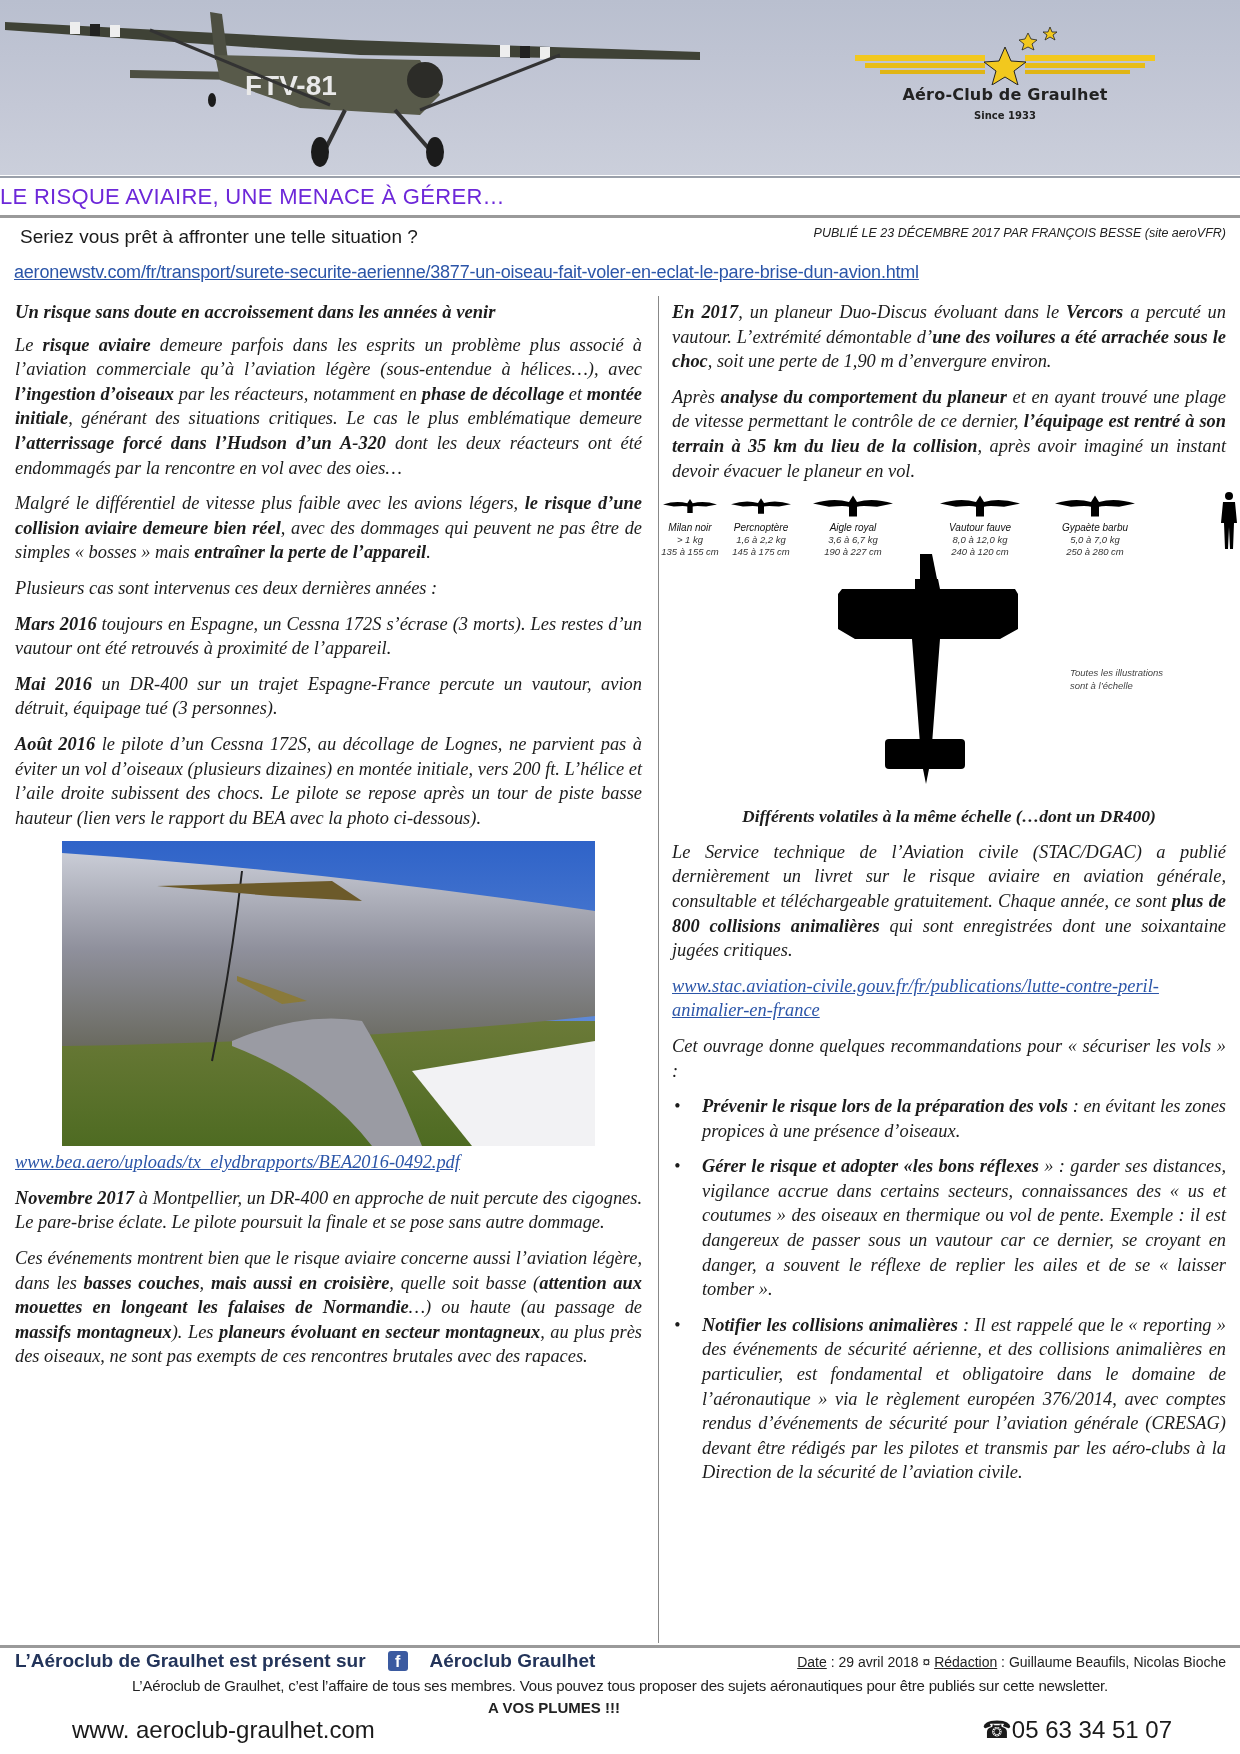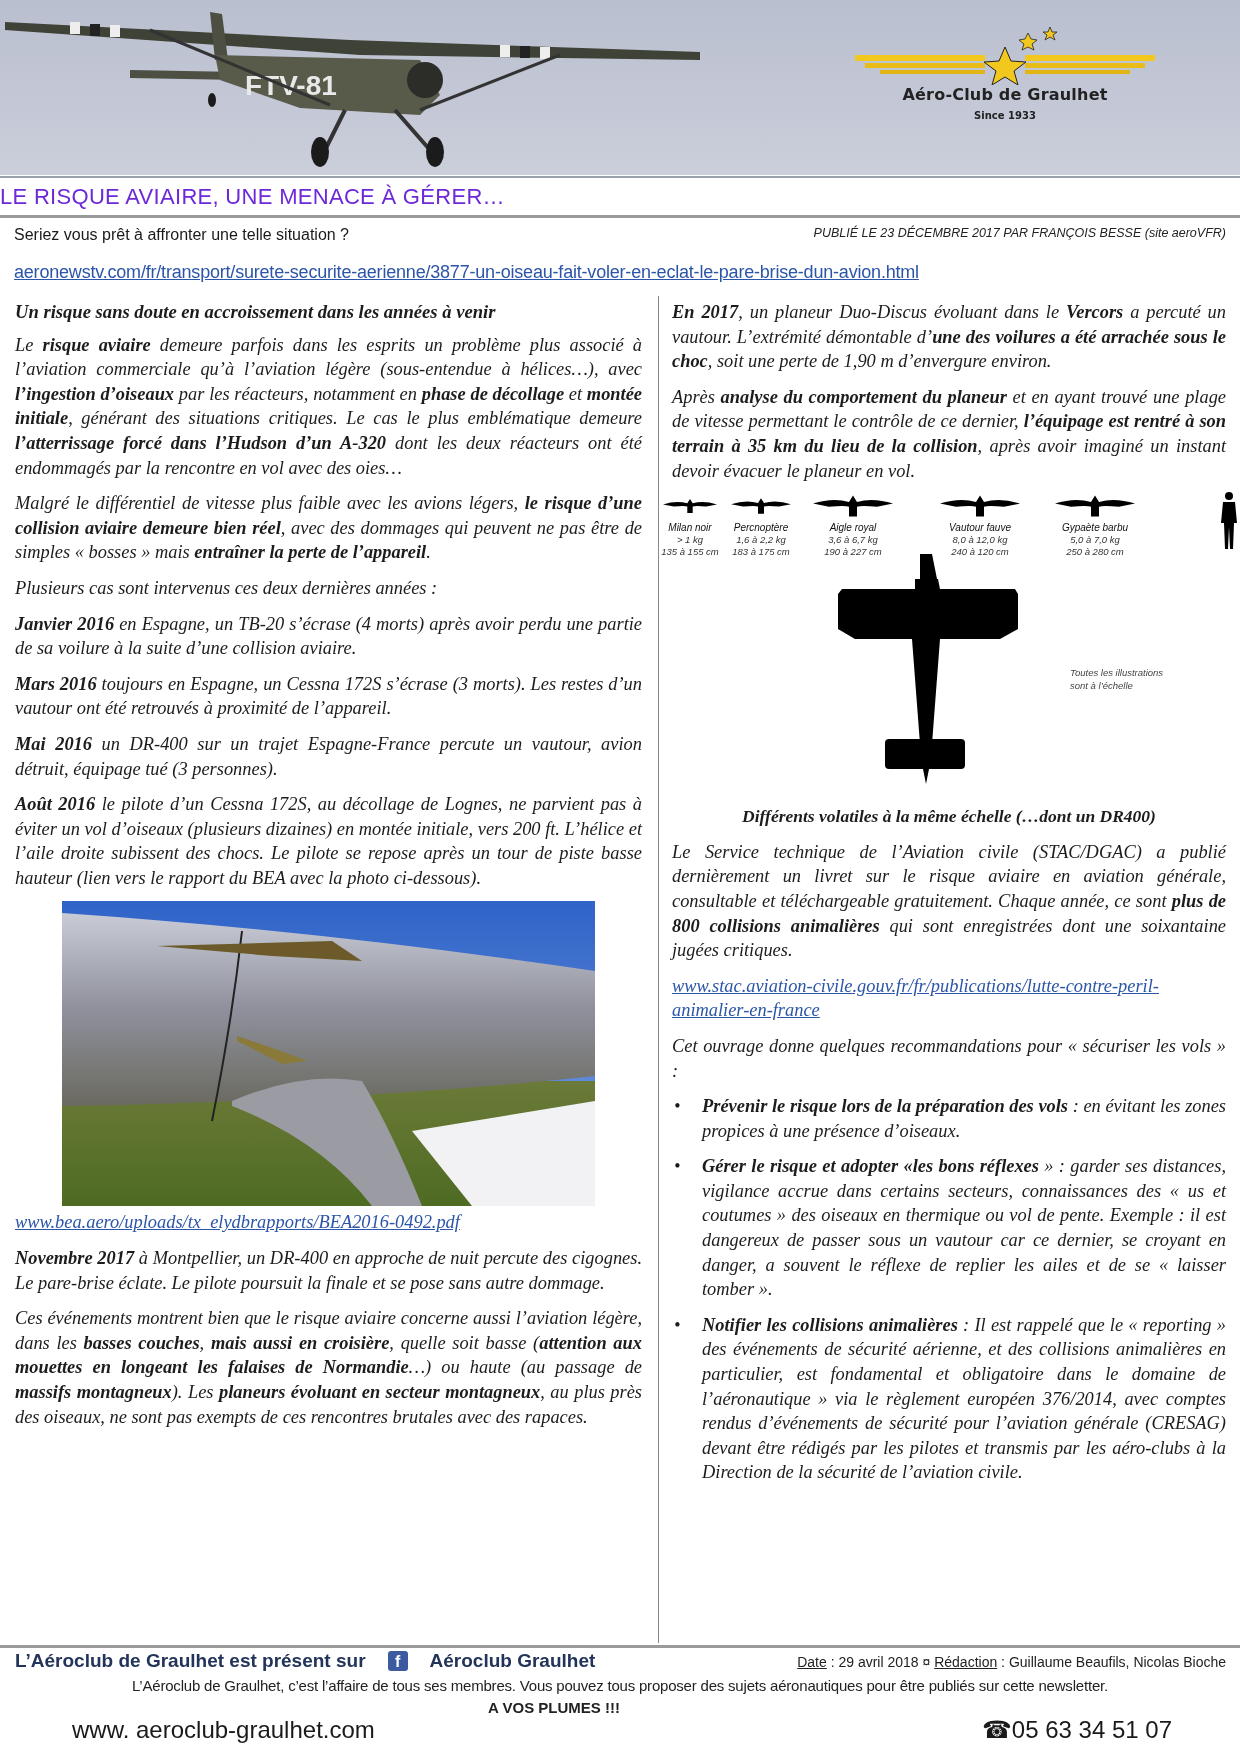--- a/index.html
+++ b/index.html
@@ -14,21 +14,21 @@
     .logo-text { position: absolute; left: 0; width: 100%; text-align: center; font-family: "DejaVu Sans", sans-serif; color: #222; }
     .logo-name { top: 60px; font-size: 16px; font-weight: bold; letter-spacing: 0.2px; }
     .logo-since { top: 85px; font-size: 10px; font-weight: bold; }
 
     
     .title-bar { position: absolute; left: 0; top: 176px; width: 1240px; height: 42px;
       border-top: 2px solid #9aa0aa; border-bottom: 3px solid #9a9a9a; }
     .main-title { position: absolute; left: 0; width: 100%; top: 6px; text-align: left;
       font-family: "Liberation Sans", sans-serif; font-size: 22px; color: #6d28d9; letter-spacing: 0.3px; }
 
-    .subtitle { position: absolute; left: 14px; top: 226px; font-size: 16px; color: #1a1a1a; font-family: "Liberation Sans Narrow","Liberation Sans", sans-serif; }
+    .subtitle { position: absolute; left: 20px; top: 226px; font-size: 19px; color: #1a1a1a; font-family: "Liberation Sans Narrow","Liberation Sans", sans-serif; }
     .published { position: absolute; right: 14px; top: 226px; font-size: 12.5px; font-style: italic; color: #222; }
     .source-link { position: absolute; left: 14px; top: 262px; font-size: 18px; color: #2b55a8; text-decoration: underline; font-family: "Liberation Sans", sans-serif; letter-spacing: -0.2px; }
 
     
     .col { position: absolute; font-family: "Liberation Serif", "DejaVu Serif", serif; font-size: 18.4px; line-height: 24.6px; color: #1c1c1c; font-style: italic; }
     .col-left { left: 15px; top: 300px; width: 627px; }
     .col-right { left: 672px; top: 300px; width: 554px; }
     .col-divider { position: absolute; left: 658px; top: 296px; width: 1px; height: 1347px; background: #888; }
     .col p { text-align: justify; margin-bottom: 11px; }
     .col b { font-weight: bold; }
@@ -113,21 +113,20 @@
 </div>
 <div class="subtitle">Seriez vous prêt à affronter une telle situation ?</div>
 <div class="published">PUBLIÉ LE 23 DÉCEMBRE 2017 PAR FRANÇOIS BESSE (site aeroVFR)</div>
 <a class="source-link">aeronewstv.com/fr/transport/surete-securite-aerienne/3877-un-oiseau-fait-voler-en-eclat-le-pare-brise-dun-avion.html</a>
 
 <div class="col col-left">
   <p class="section-heading">Un risque sans doute en accroissement dans les années à venir</p>
   <p><span>Le </span><b>risque aviaire</b><span> demeure parfois dans les esprits un problème plus associé à l’aviation commerciale qu’à l’aviation légère (sous-entendue à hélices…), avec </span><b>l’ingestion d’oiseaux</b><span> par les réacteurs, notamment en </span><b>phase de décollage</b><span> et </span><b>montée initiale</b><span>, générant des situations critiques. Le cas le plus emblématique demeure </span><b>l’atterrissage forcé dans l’Hudson d’un A-320</b><span> dont les deux réacteurs ont été endommagés par la rencontre en vol avec des oies…</span></p>
   <p><span>Malgré le différentiel de vitesse plus faible avec les avions légers, </span><b>le risque d’une collision aviaire demeure bien réel</b><span>, avec des dommages qui peuvent ne pas être de simples « bosses » mais </span><b>entraîner la perte de l’appareil</b><span>.</span></p>
   <p><span>Plusieurs cas sont intervenus ces deux dernières années :</span></p>
-  <p><b>Janvier 2016</b><span> en Espagne, un TB-20 s’écrase (4 morts) après avoir perdu une partie de sa voilure à la suite d’une collision aviaire.</span></p>
   <p><b>Mars 2016</b><span> toujours en Espagne, un Cessna 172S s’écrase (3 morts). Les restes d’un vautour ont été retrouvés à proximité de l’appareil.</span></p>
   <p><b>Mai 2016</b><span> un DR-400 sur un trajet Espagne-France percute un vautour, avion détruit, équipage tué (3 personnes).</span></p>
   <p><b>Août 2016</b><span> le pilote d’un Cessna 172S, au décollage de Lognes, ne parvient pas à éviter un vol d’oiseaux (plusieurs dizaines) en montée initiale, vers 200 ft. L’hélice et l’aile droite subissent des chocs. Le pilote se repose après un tour de piste basse hauteur (lien vers le rapport du BEA avec la photo ci-dessous).</span></p>
   <div class="photo-wrap">
     <svg width="533" height="305" viewBox="0 0 533 305">
       <defs>
         <linearGradient id="sky" x1="0" y1="0" x2="0" y2="1">
             <stop offset="0" stop-color="#2f63c8"></stop>
             <stop offset="1" stop-color="#7fa4e0"></stop>
           </linearGradient>
@@ -173,21 +172,21 @@
           <div class="bird-name">Milan noir</div>
           <div>&gt; 1 kg</div>
           <div>135 à 155 cm</div>
         </div>
         <div class="bird" style="left: 68px; width: 66px;">
           <svg width="60" height="24" viewBox="0 0 100 30">
       <path d="M0 12 Q25 4 45 10 L50 2 L55 10 Q75 4 100 12 L80 16 Q60 14 55 16 L55 28 L45 28 L45 16 Q40 14 20 16 Z" fill="#000"></path>
           </svg>
           <div class="bird-name">Percnoptère</div>
           <div>1,6 à 2,2 kg</div>
-          <div>183 à 175 cm</div>
+          <div>145 à 175 cm</div>
         </div>
         <div class="bird" style="left: 148px; width: 90px;">
           <svg width="84" height="24" viewBox="0 0 100 30">
       <path d="M0 12 Q25 4 45 10 L50 2 L55 10 Q75 4 100 12 L80 16 Q60 14 55 16 L55 28 L45 28 L45 16 Q40 14 20 16 Z" fill="#000"></path>
           </svg>
           <div class="bird-name">Aigle royal</div>
           <div>3,6 à 6,7 kg</div>
           <div>190 à 227 cm</div>
         </div>
         <div class="bird" style="left: 270px; width: 100px;">

